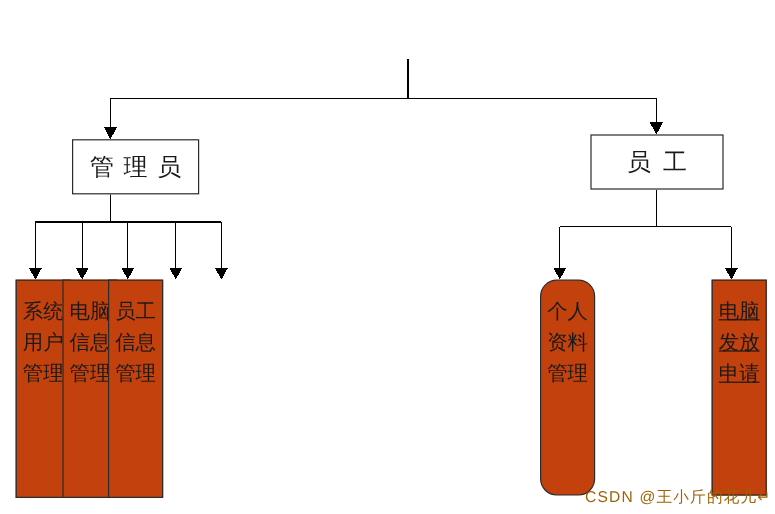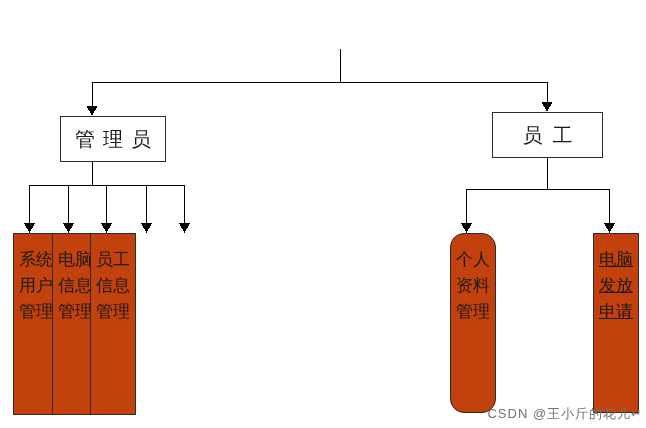--- a/index.html
+++ b/index.html
@@ -61,21 +61,21 @@
   .leaf-3 { left: 90px;  }
   .leaf-4 { left: 130px; }
   .leaf-5 { left: 168px; }
   .leaf-6 { left: 450px; border-radius: 14px; }
   .leaf-7 { left: 593px; text-decoration: underline; }
   .watermark {
     position: absolute;
     right: 3px;
     top: 405px;
     font-size: 13px;
-    color: #737373;
+    color: #a16207;
     letter-spacing: 1px;
     font-family: "Liberation Sans", "DejaVu Sans", sans-serif;
     background: transparent;
   }
 </style>
 </head>
 <body>
 
 <div class="stage">
 

